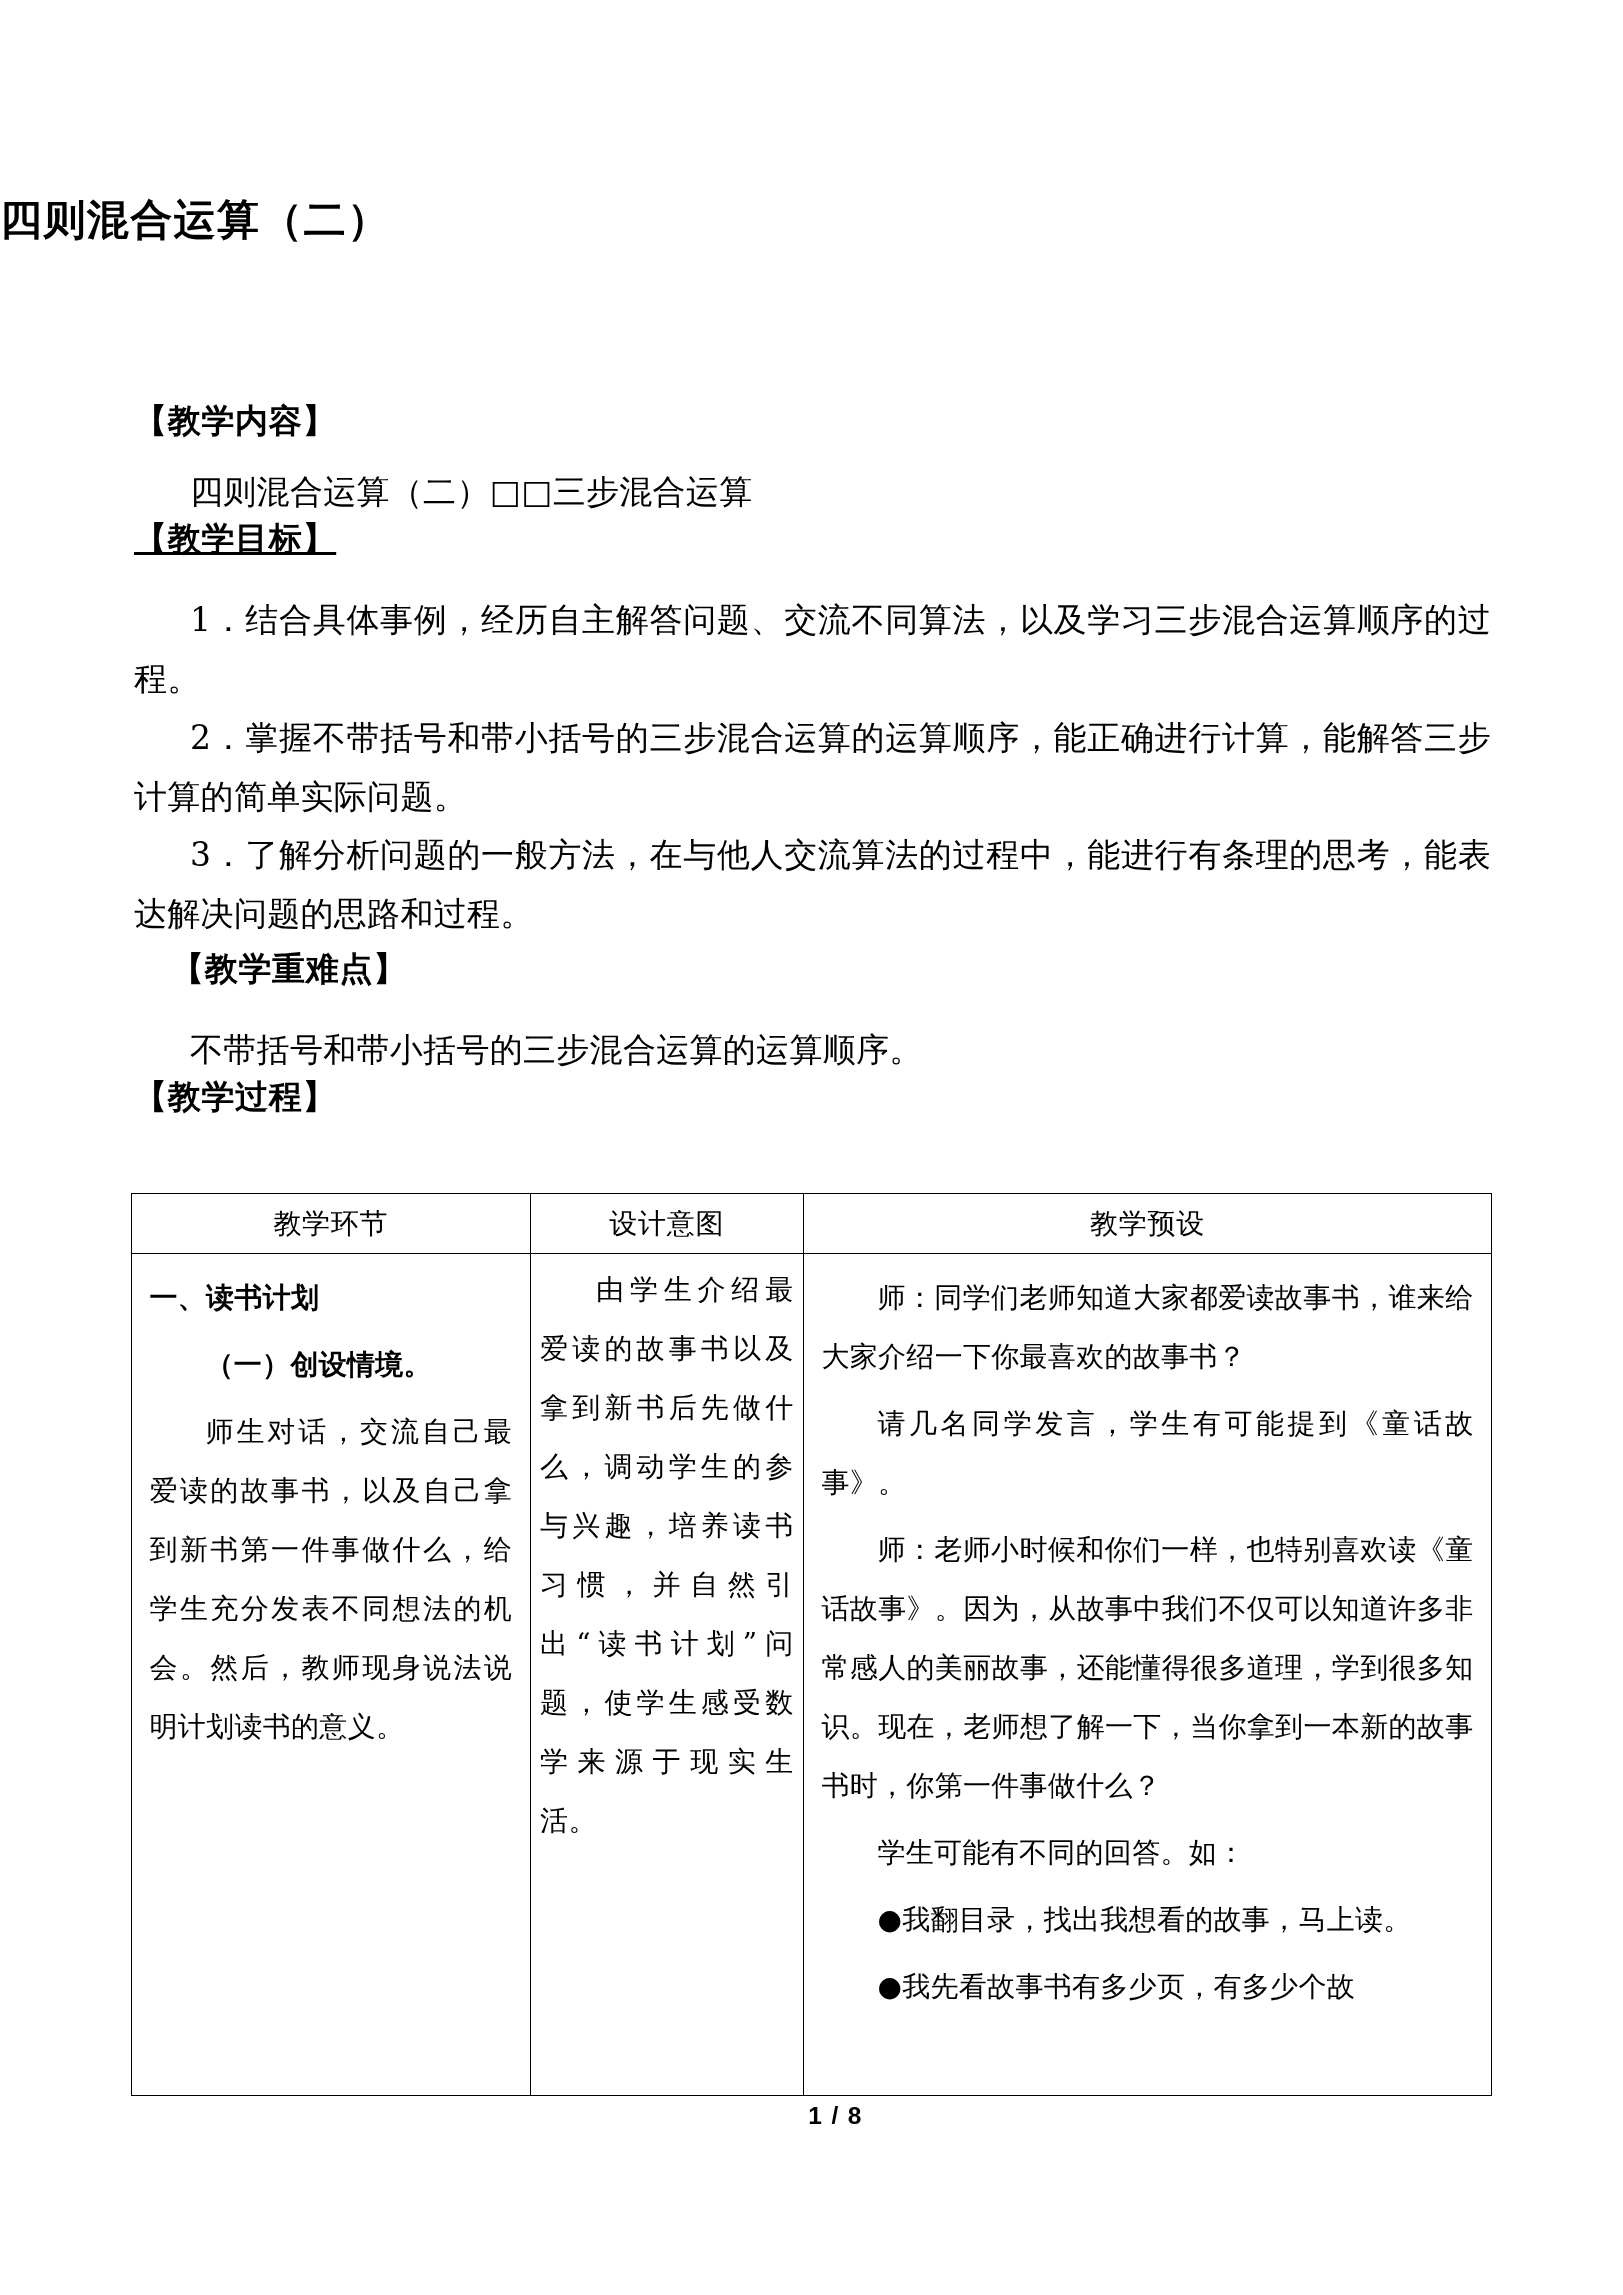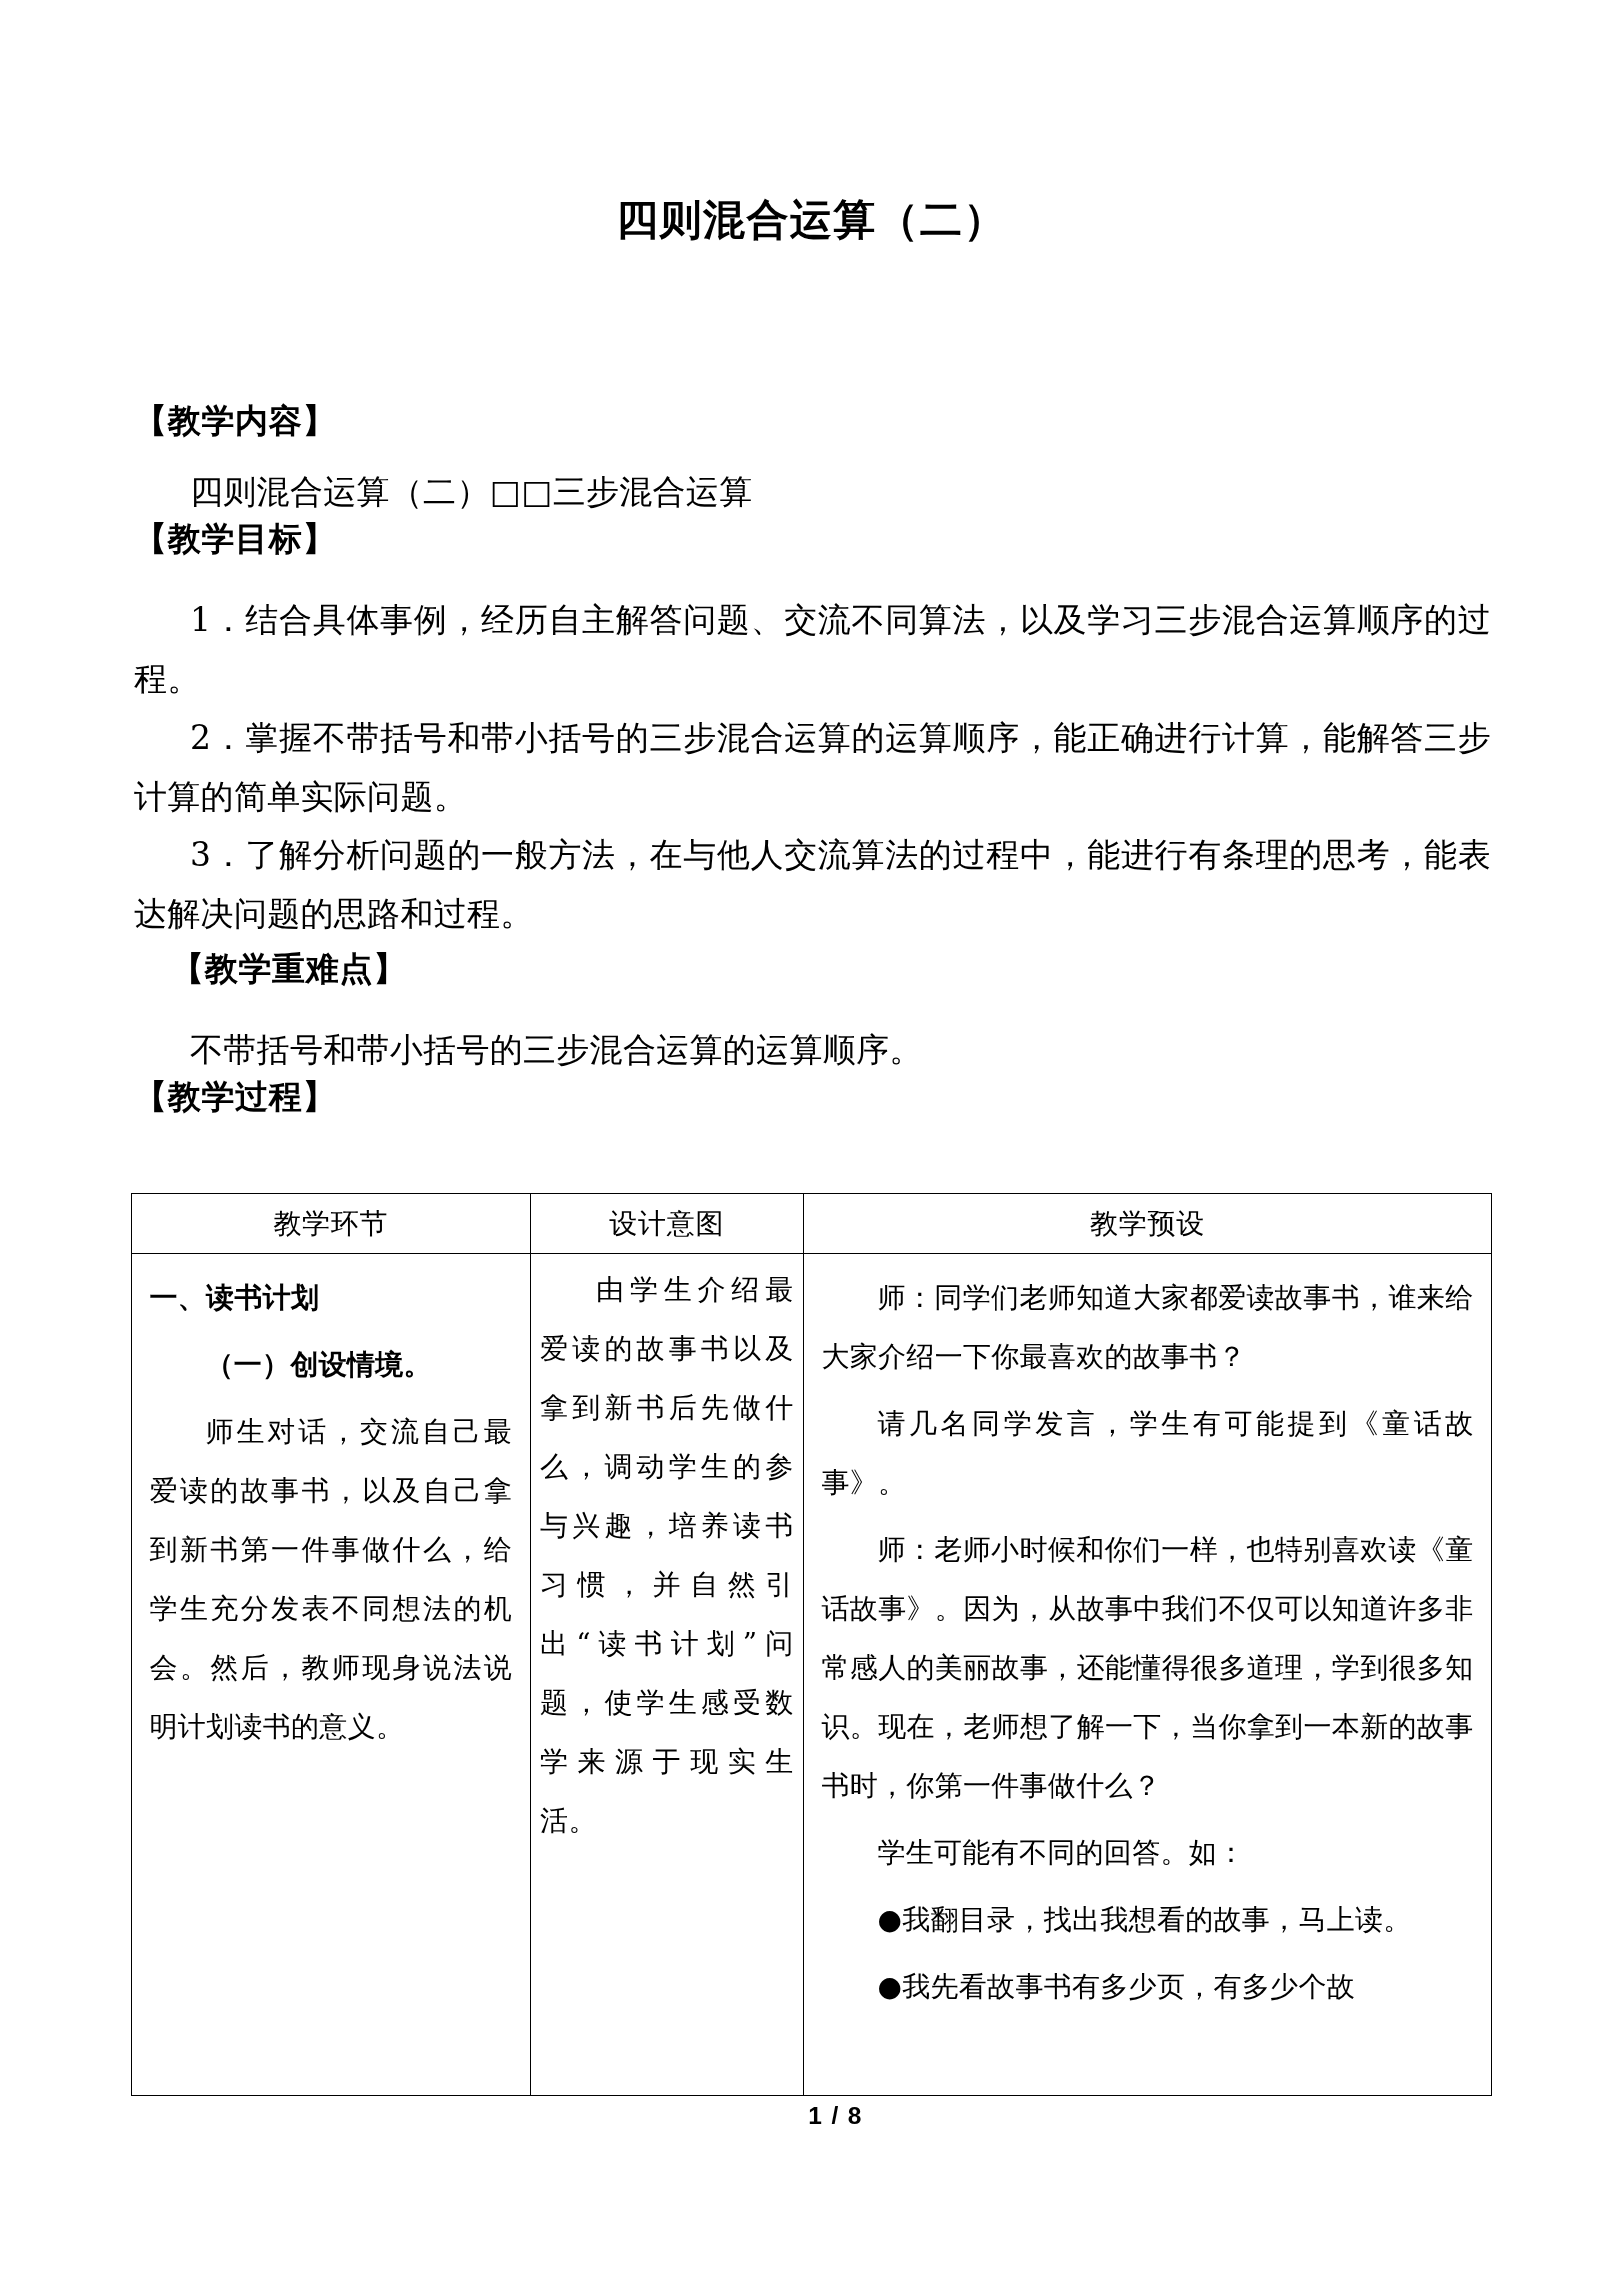--- a/index.html
+++ b/index.html
@@ -20,21 +20,21 @@
     left: 0; top: 0;
     width: 1623px;
     height: 2295px;
   }
   
   .doc-title {
     position: absolute;
     left: 0;
     top: 195px;
     width: 1623px;
-    text-align: center;
+    text-align: left;
     font-size: 42px;
     font-weight: bold;
     letter-spacing: 1.4px;
     line-height: 1.2;
     font-family: "DejaVu Serif", "Liberation Serif", serif;
   }
   
   .sec-heading {
     position: absolute;
     left: 134px;
@@ -132,21 +132,21 @@
 </head>
 <body>
 
 <div class="page">
 
   <div class="doc-title">四则混合运算（二）</div>
 
   <div class="sec-heading" style="top:400px;">【教学内容】</div>
   <div class="body-par" style="top:462px;">四则混合运算（二）□□三步混合运算</div>
 
-  <div class="sec-heading" style="top:518px;">【教学目标】</div>
+  <div class="sec-heading" style="top:518px;text-decoration:underline;">【教学目标】</div>
   <div class="body-par" style="top:590px;">1．结合具体事例，经历自主解答问题、交流不同算法，以及学习三步混合运算顺序的过程。</div>
   <div class="body-par" style="top:708px;">2．掌握不带括号和带小括号的三步混合运算的运算顺序，能正确进行计算，能解答三步计算的简单实际问题。</div>
   <div class="body-par" style="top:825px;">3．了解分析问题的一般方法，在与他人交流算法的过程中，能进行有条理的思考，能表达解决问题的思路和过程。</div>
 
   <div class="sec-heading" style="top:948px;margin-left:37px;">【教学重难点】</div>
   <div class="body-par" style="top:1020px;">不带括号和带小括号的三步混合运算的运算顺序。</div>
 
   <div class="sec-heading" style="top:1076px;">【教学过程】</div>
 
   <table class="ttable">

